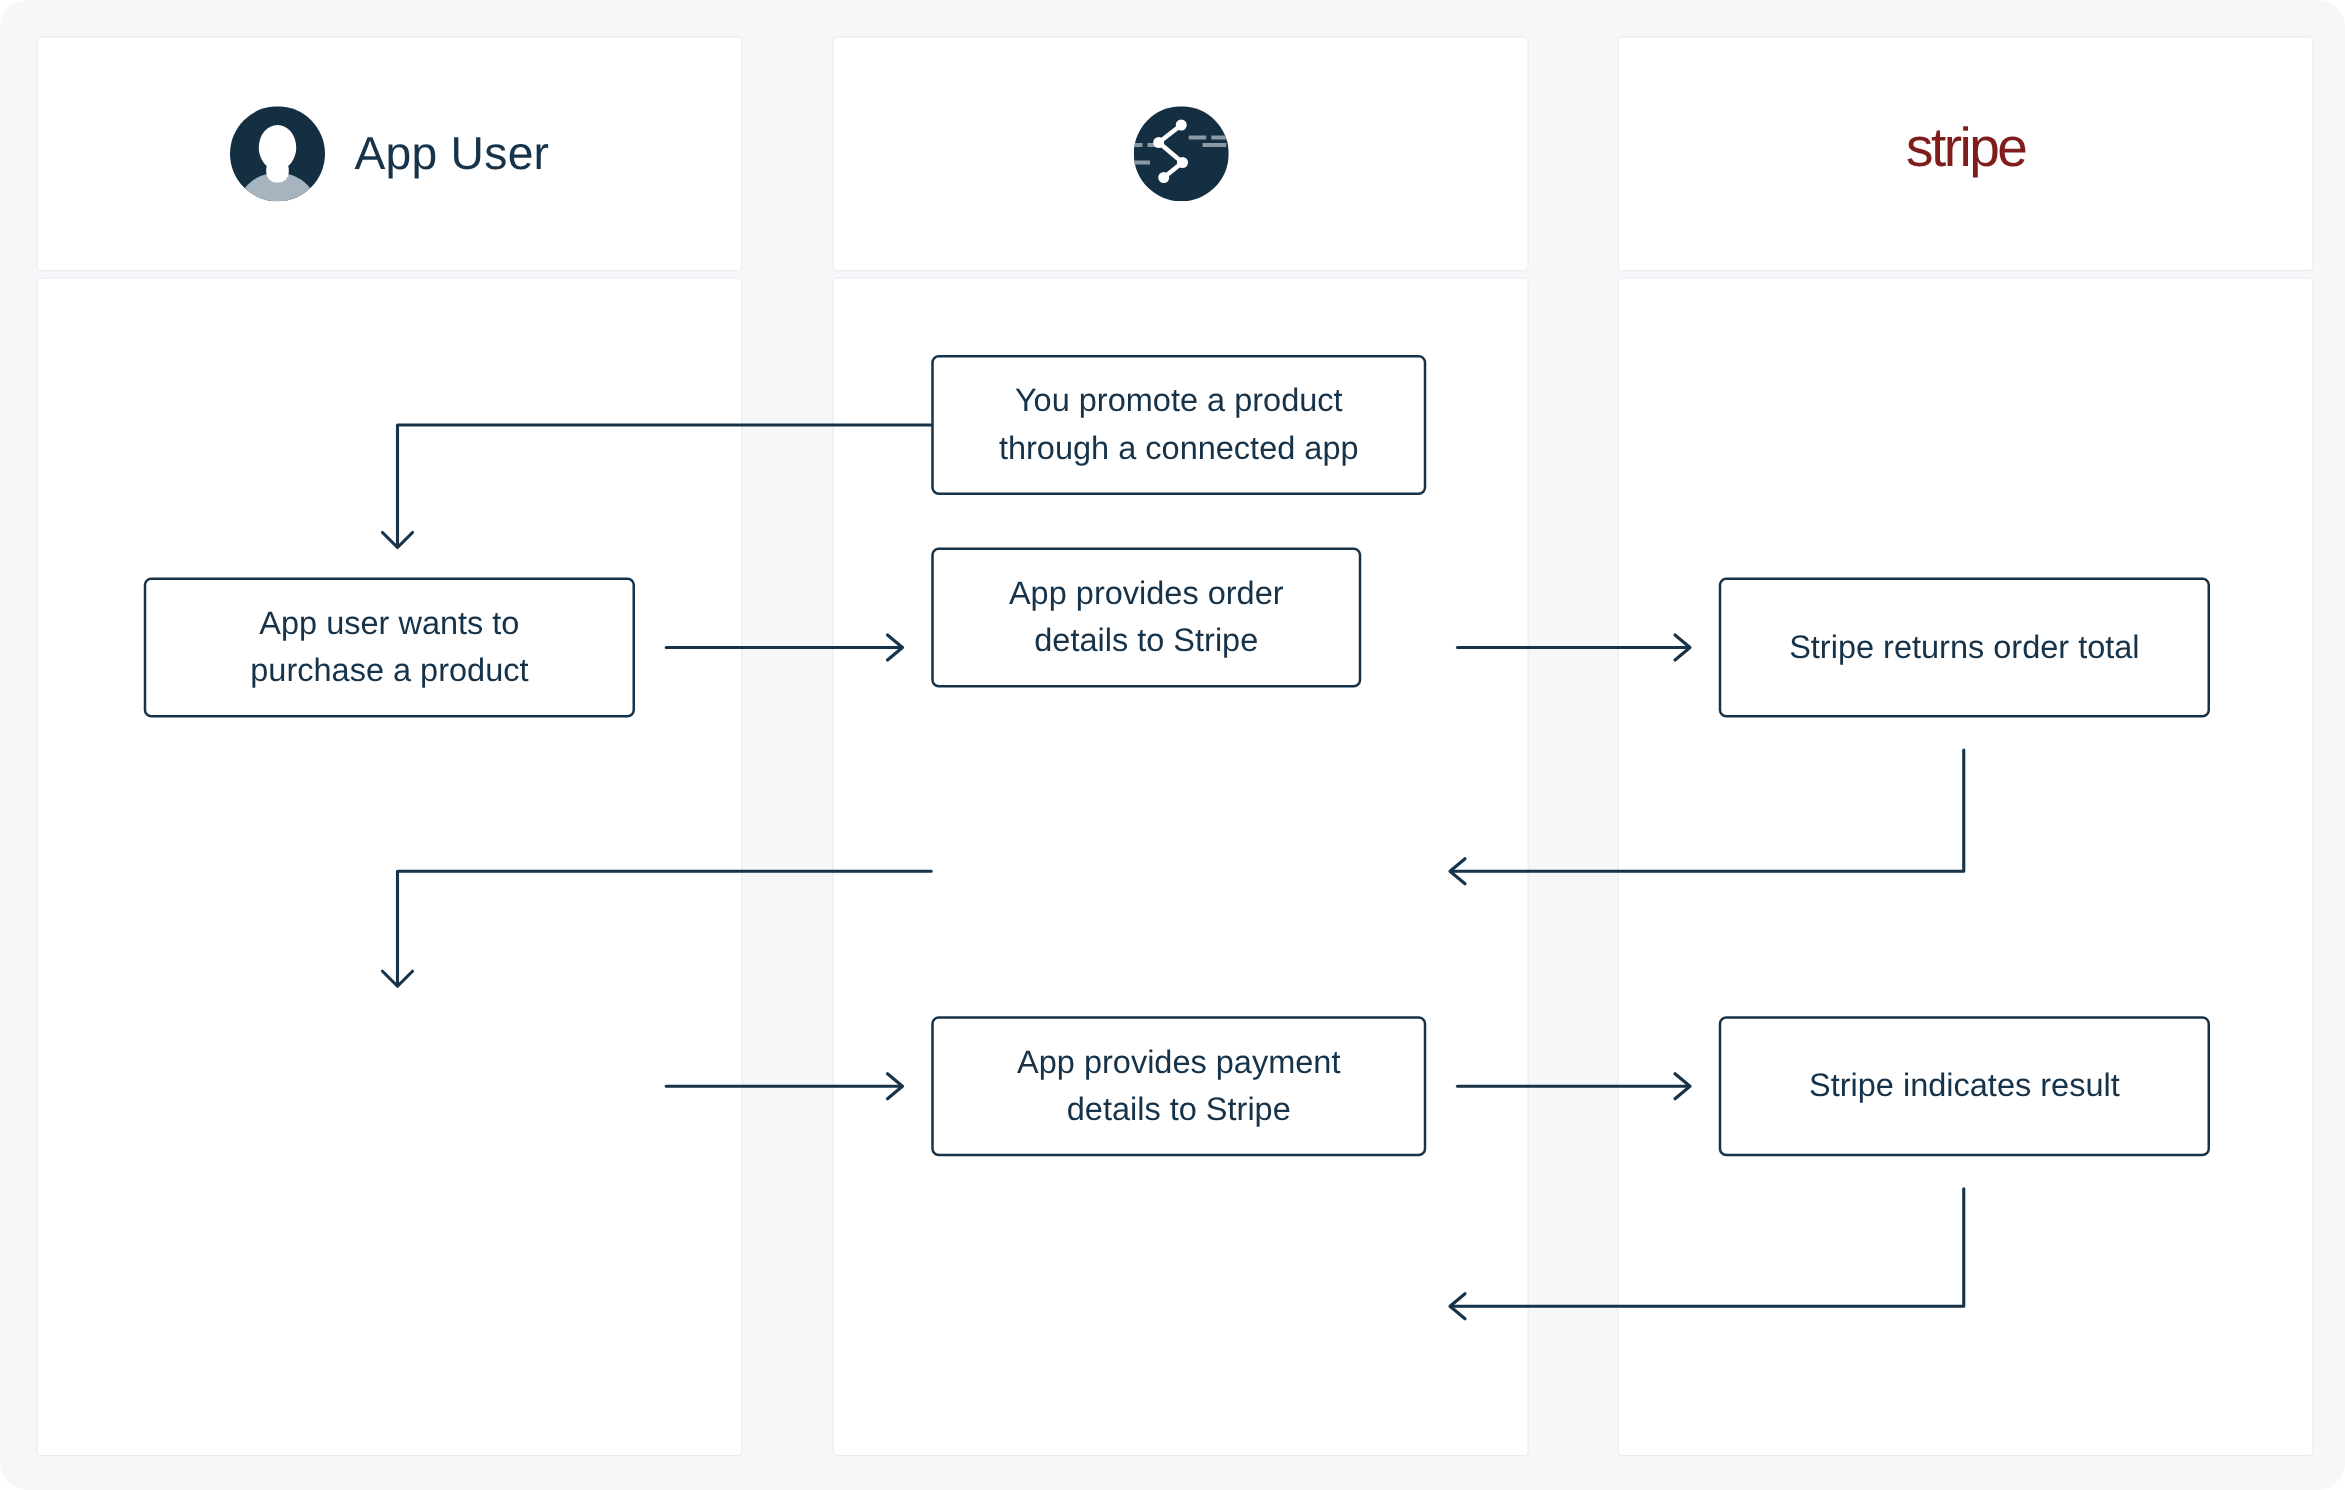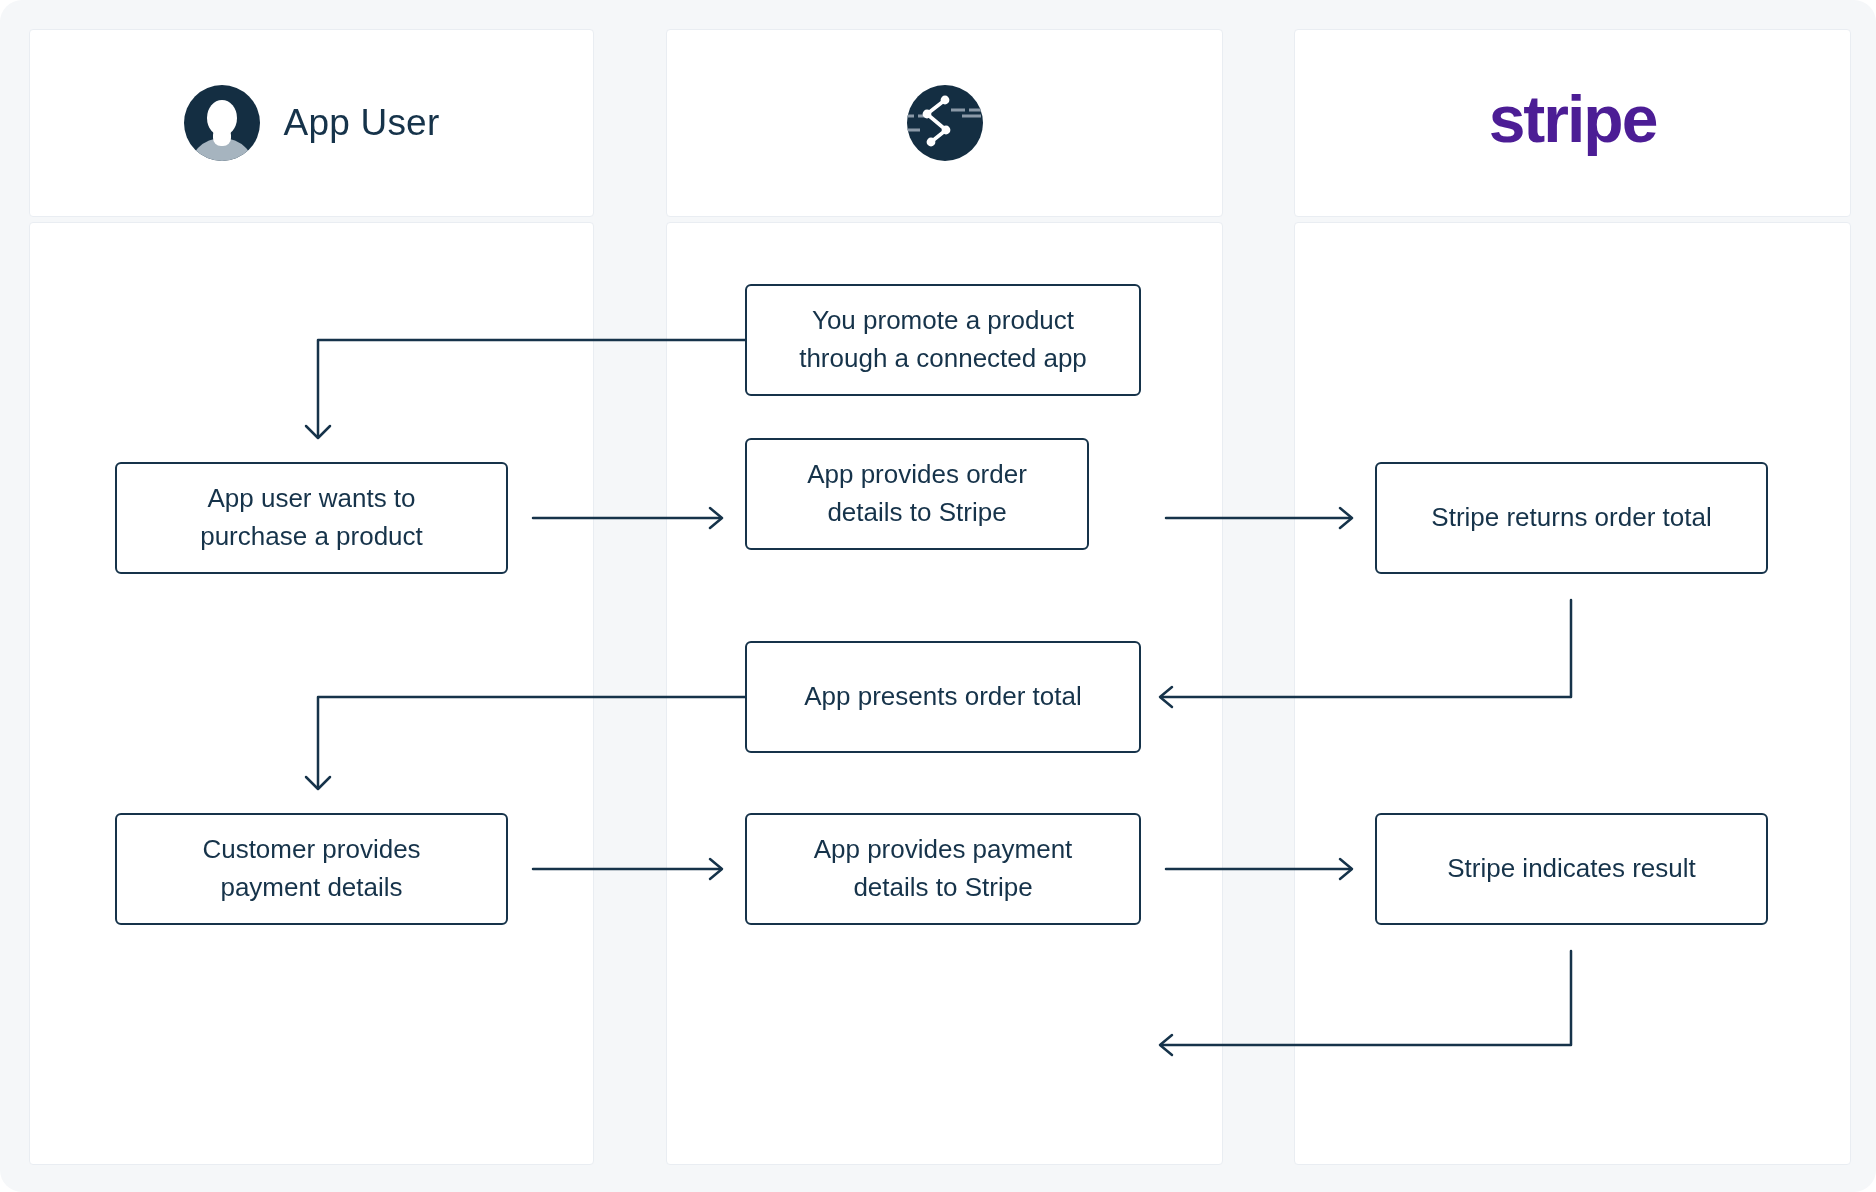--- a/index.html
+++ b/index.html
@@ -23,21 +23,21 @@
   #body-col1 { left:29px;  top:222px; width:565px; height:943px; }
   #body-col2 { left:666px; top:222px; width:557px; height:943px; }
   #body-col3 { left:1294px;top:222px; width:557px; height:943px; }
 
   .hdr-inner {
     position:absolute; inset:0;
     display:flex; align-items:center; justify-content:center; gap:24px;
   }
   .hlabel { font-size:37px; color:#16334a; letter-spacing:0.2px; }
   .stripe-logo {
-    font-size:66px; font-weight:bold; color:#4c1d95; letter-spacing:-2px;
+    font-size:44px; font-weight:normal; color:#7f1d1d; letter-spacing:-2px;
     transform:translateY(-4px);
   }
   .hicon { display:flex; align-items:center; }
 
   .fbox {
     position:absolute; box-sizing:border-box;
     display:flex; align-items:center; justify-content:center;
     text-align:center;
     background:#ffffff;
     border:2.5px solid #16334a; border-radius:6px;
@@ -127,23 +127,20 @@
   <div class="card" id="body-col2"></div>
   <div class="card" id="body-col3"></div>
 
   <div class="fbox" id="box-promote">You promote a product
 through a connected app</div>
   <div class="fbox" id="box-wants">App user wants to
 purchase a product</div>
   <div class="fbox" id="box-order-details">App provides order
 details to Stripe</div>
   <div class="fbox" id="box-order-total">Stripe returns order total</div>
-  <div class="fbox" id="box-presents">App presents order total</div>
-  <div class="fbox" id="box-payment">Customer provides
-payment details</div>
   <div class="fbox" id="box-payment-stripe">App provides payment
 details to Stripe</div>
   <div class="fbox" id="box-result">Stripe indicates result</div>
 
   <svg class="arrows" width="1876" height="1192" viewBox="0 0 1876 1192">
     <g stroke="#16334a" stroke-width="2.5" fill="none" stroke-linecap="round" stroke-linejoin="round">
 
       <g>
         <path d="M745 340 H318 V437"></path>
         <path d="M306 426 L318 438 L330 426"></path>

